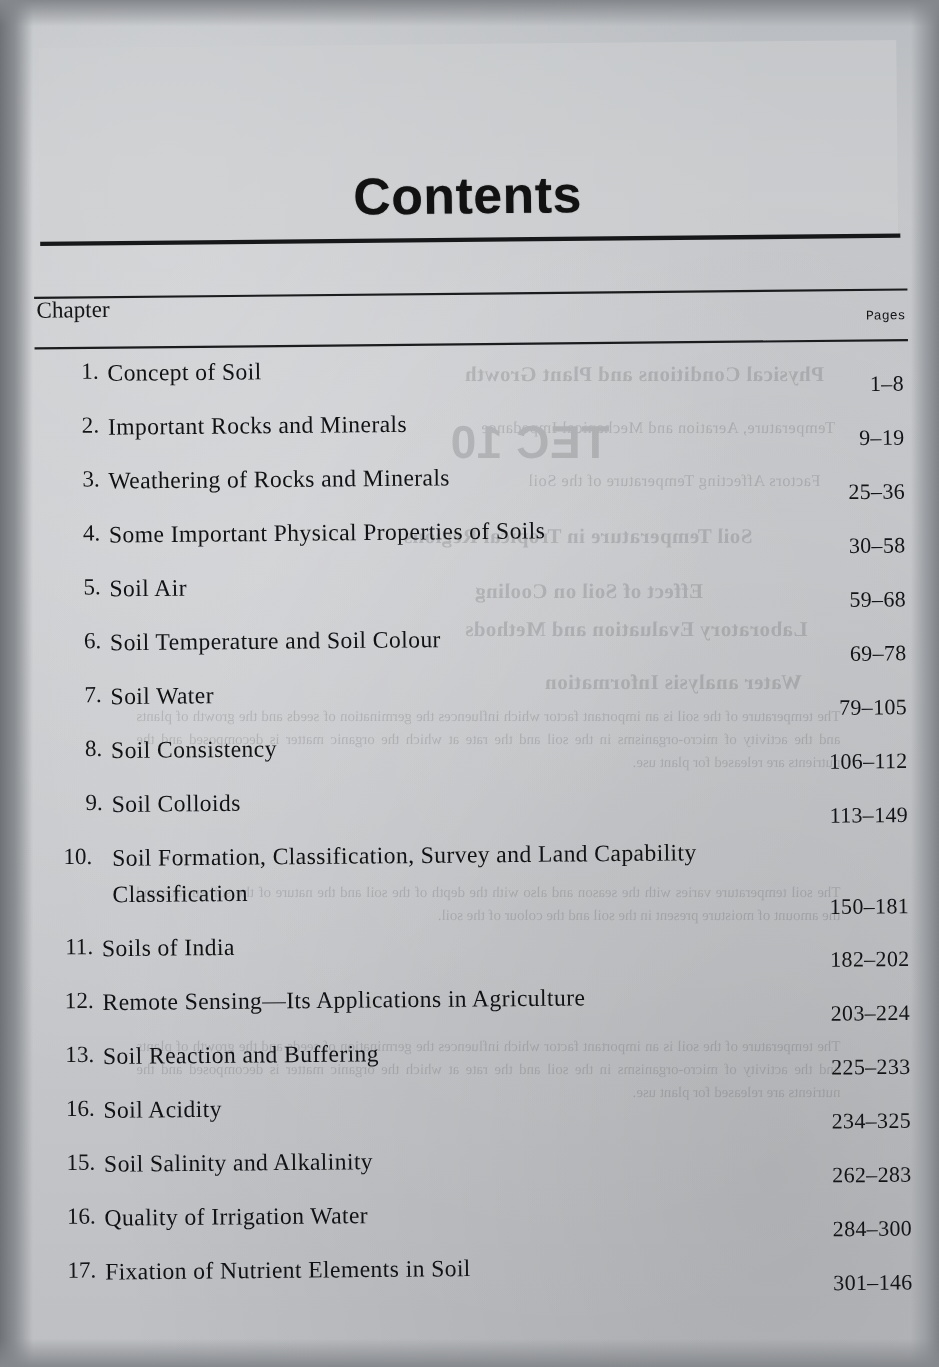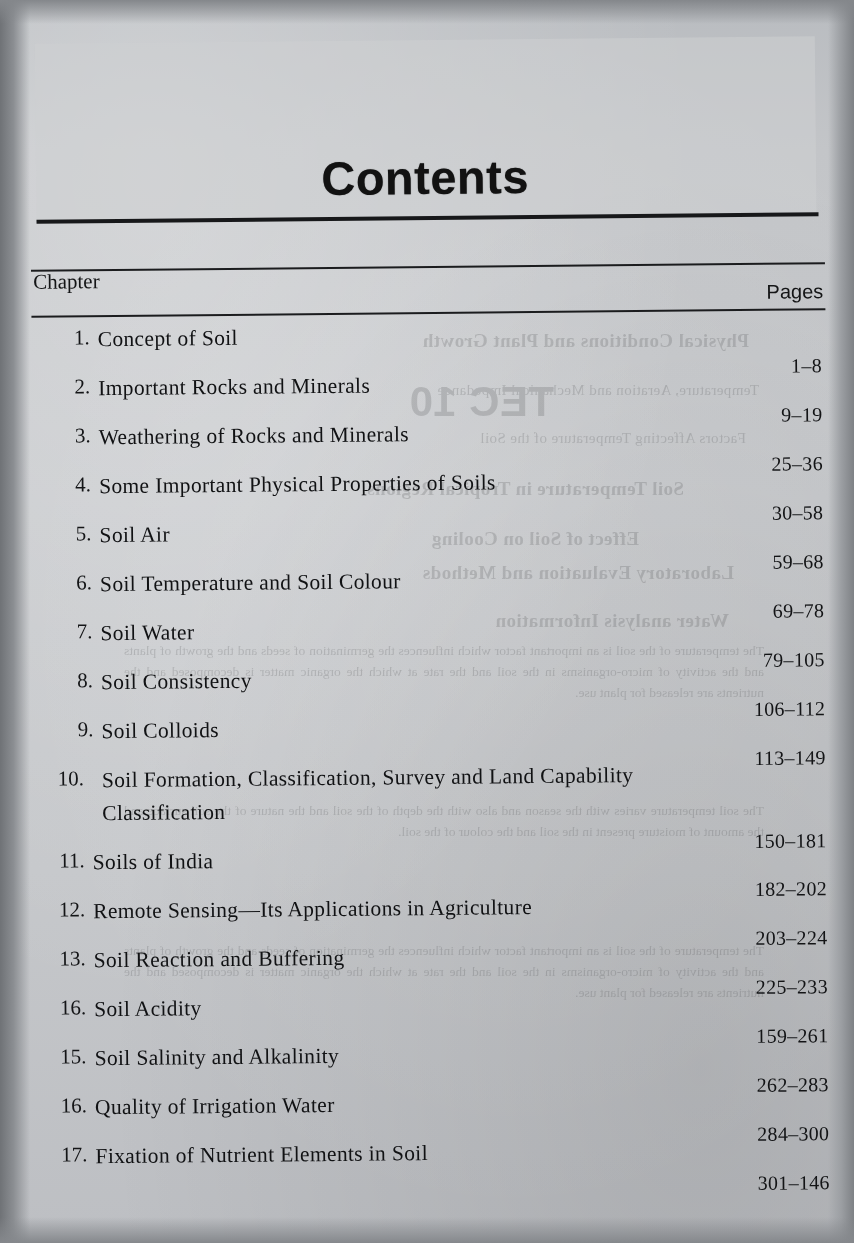--- a/index.html
+++ b/index.html
@@ -160,23 +160,23 @@
     top: 266px;
     font-size: 21px;
     color: #141516;
     font-family: "Liberation Serif", serif;
     text-align: center;
   }
   .hdr-pages {
     position: absolute;
     right: 30px;
     top: 284px;
-    font-size: 20px;
+    font-size: 12px;
     color: #141516;
-    font-family: Liberation Sans, sans-serif;
+    font-family: Liberation Mono, monospace;
   }
 
   .toc {
     position: absolute;
     left: 32px;
     right: 28px;
     top: 320px;
   }
 
   .toc-row {
@@ -209,21 +209,20 @@
     max-width: 650px;
   }
 
   .toc-pages {
     position: absolute;
     right: 4px;
     top: 22px;
     font-size: 20px;
     color: #131416;
     letter-spacing: 0.3px;
-    margin-top: 16px;
   }
 
   
   .skew {
     transform: rotate(-0.55deg);
     transform-origin: 50% 30%;
   }
 </style>
 </head>
 <body>
@@ -333,21 +332,21 @@
 
       <div class="toc-row wide">
         <div class="toc-num">13.</div>
         <div class="toc-title" style="left:56px;">Soil Reaction and Buffering</div>
         <div class="toc-pages">225–233</div>
       </div>
 
       <div class="toc-row wide">
         <div class="toc-num">16.</div>
         <div class="toc-title" style="left:56px;">Soil Acidity</div>
-        <div class="toc-pages">159–261</div>
+        <div class="toc-pages">234–325</div>
       </div>
 
       <div class="toc-row wide">
         <div class="toc-num">15.</div>
         <div class="toc-title" style="left:56px;">Soil Salinity and Alkalinity</div>
         <div class="toc-pages">262–283</div>
       </div>
 
       <div class="toc-row wide">
         <div class="toc-num">16.</div>

